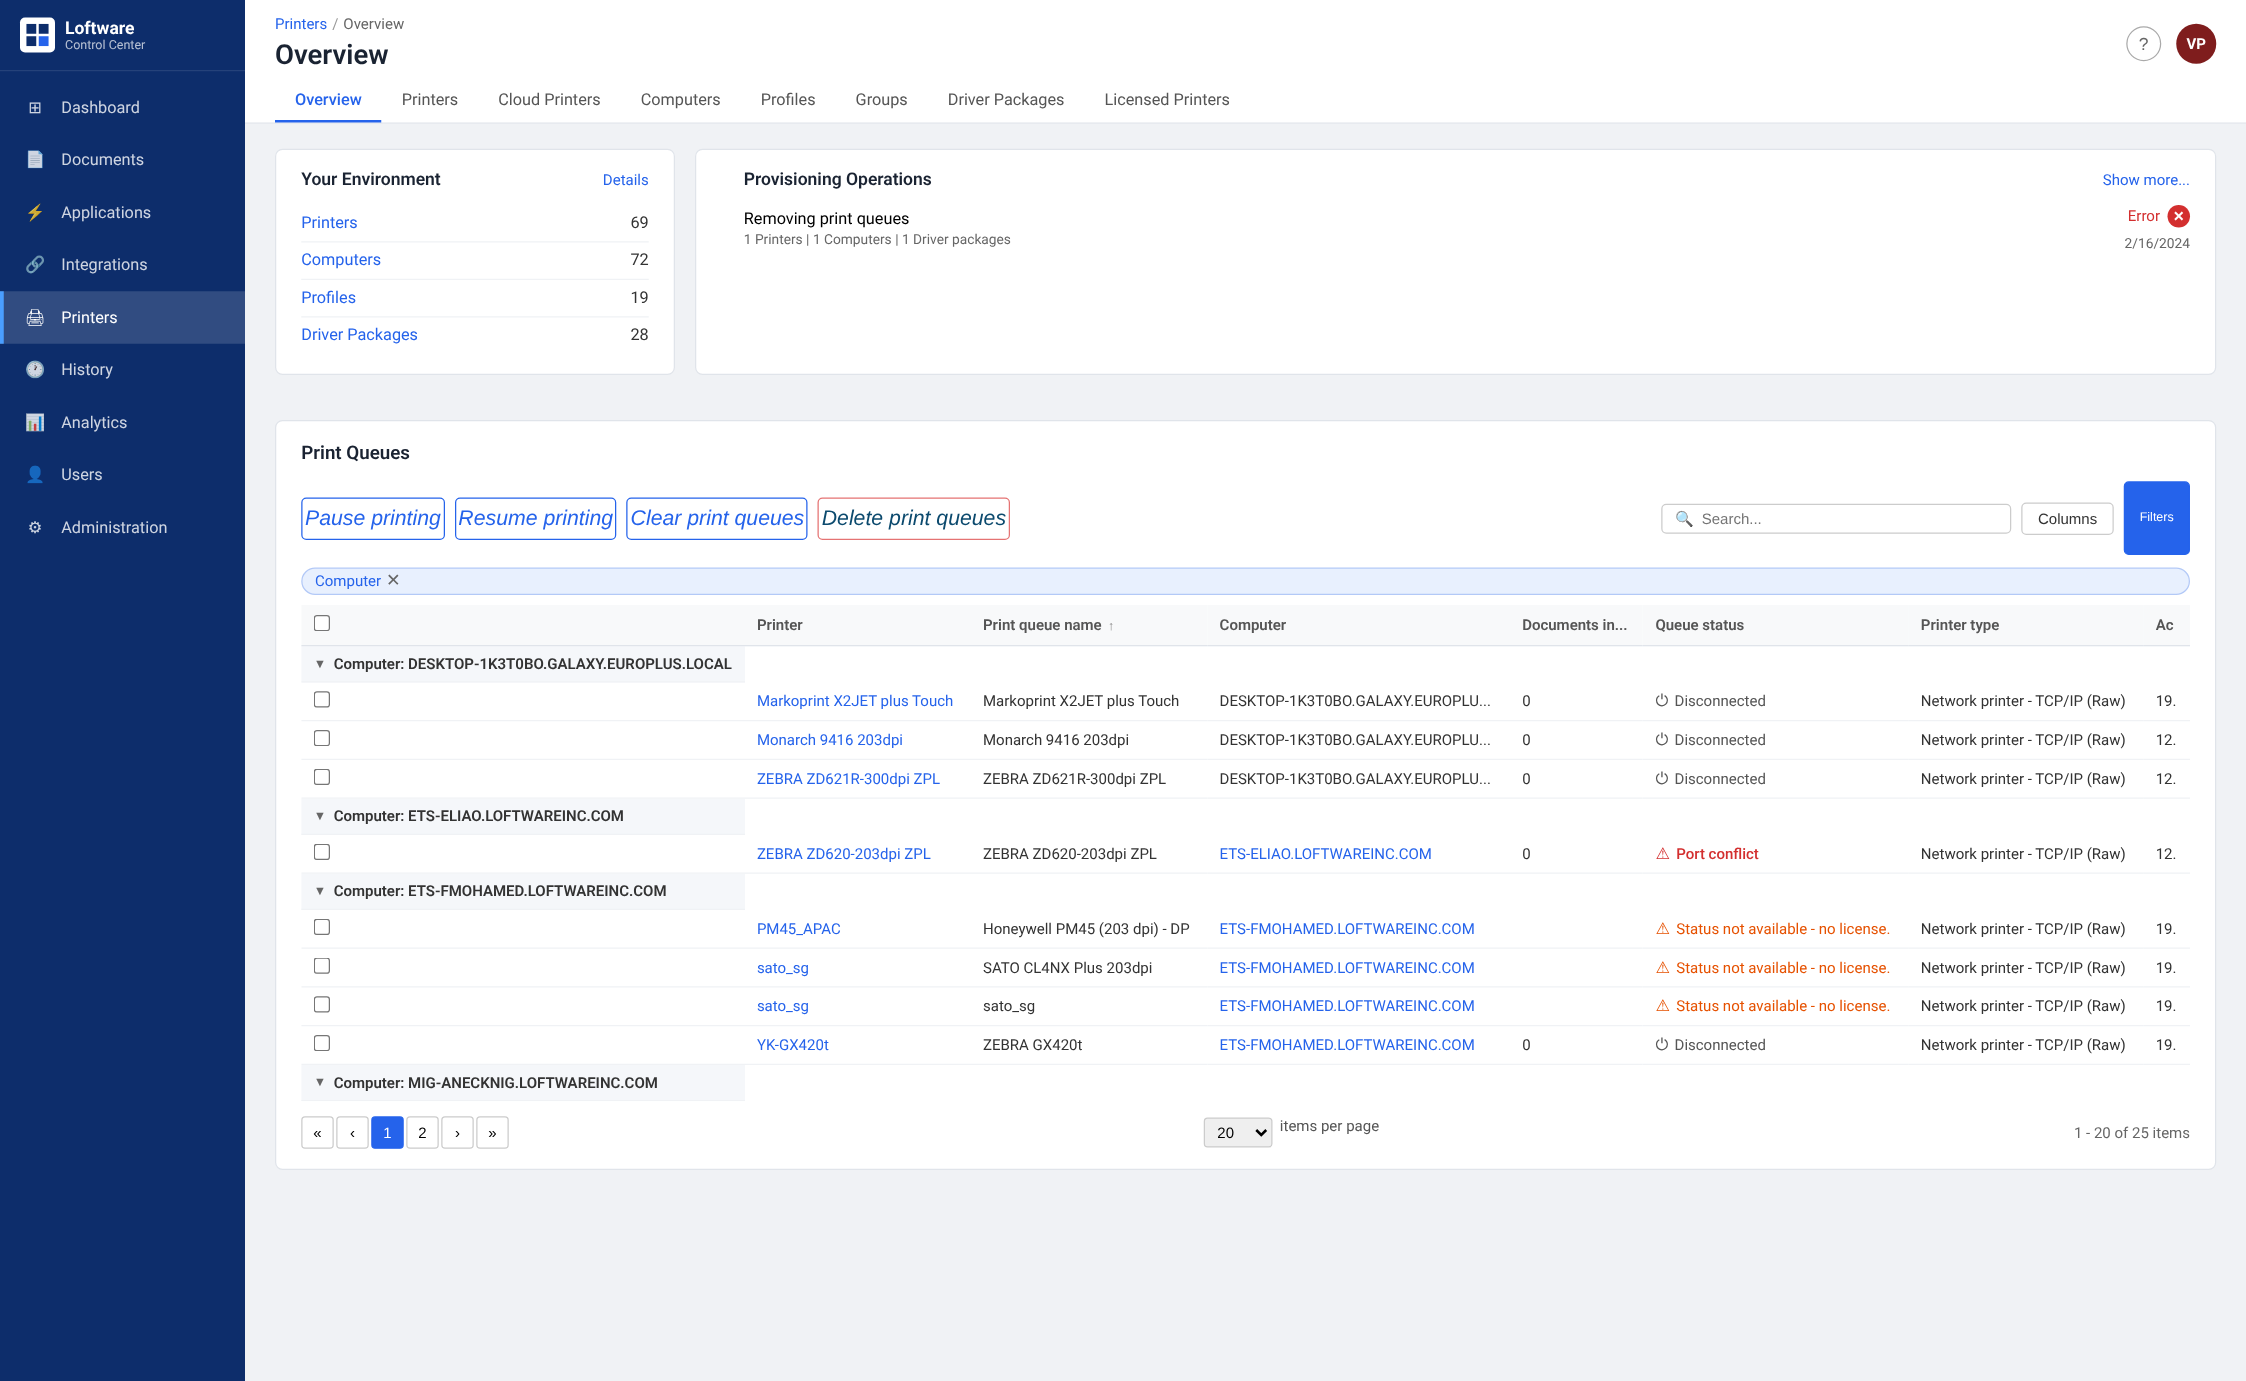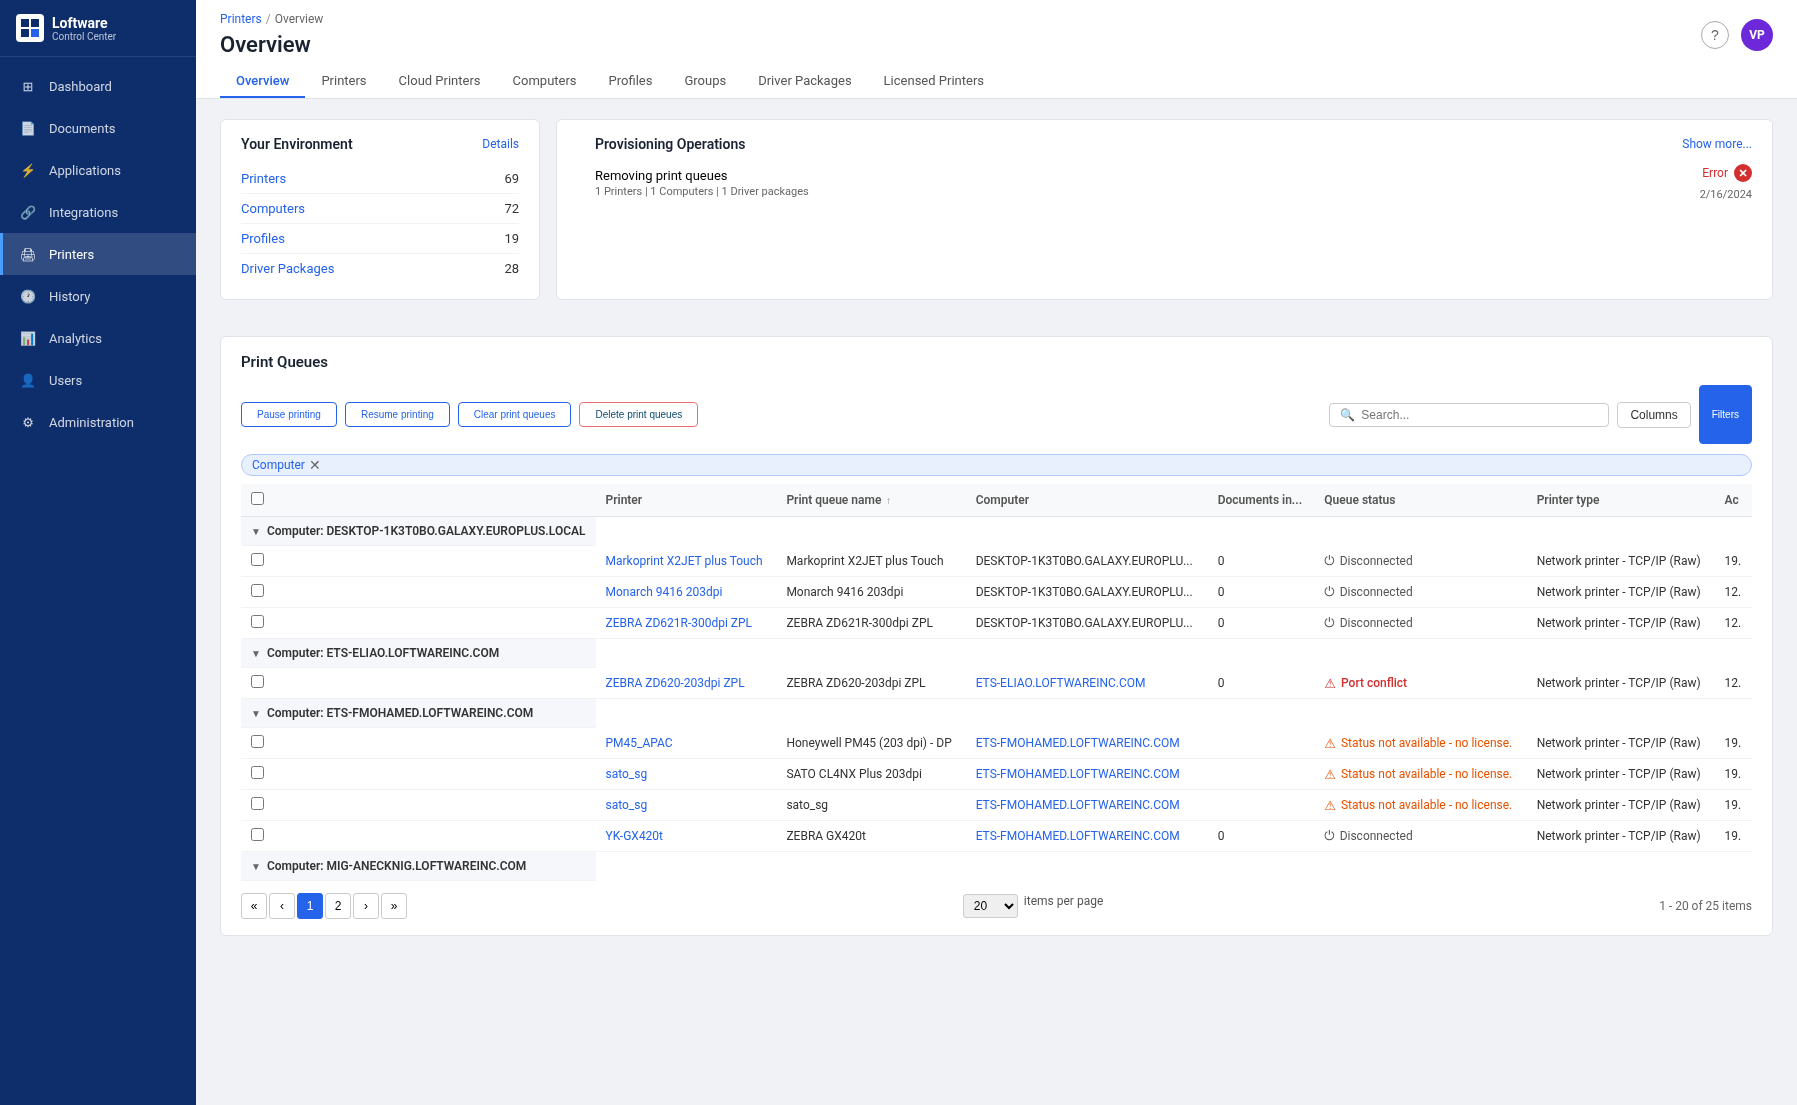--- a/index.html
+++ b/index.html
@@ -21,21 +21,21 @@
     
     .main { flex: 1; display: flex; flex-direction: column; overflow: hidden; }
     .main-header { background: #fff; padding: 12px 24px 0; border-bottom: 1px solid #e0e4ea; }
     .main-header-top { display: flex; align-items: center; justify-content: space-between; margin-bottom: 8px; }
     .main-title { font-size: 22px; font-weight: 600; color: #1a2332; }
     .breadcrumb { font-size: 12px; color: #666; display: flex; align-items: center; gap: 4px; margin-bottom: 6px; }
     .breadcrumb a { color: #2563eb; text-decoration: none; }
     .breadcrumb-sep { color: #999; }
     .header-actions { display: flex; align-items: center; gap: 12px; }
     .help-btn { width: 28px; height: 28px; border-radius: 50%; border: 1.5px solid #aaa; background: none; cursor: pointer; display: flex; align-items: center; justify-content: center; color: #666; font-size: 14px; }
-    .avatar { width: 32px; height: 32px; border-radius: 50%; background: #6d28d9; color: #fff; display: flex; align-items: center; justify-content: center; font-size: 12px; font-weight: 700; cursor: pointer; }
+    .avatar { width: 32px; height: 32px; border-radius: 50%; background: #7f1d1d; color: #fff; display: flex; align-items: center; justify-content: center; font-size: 12px; font-weight: 700; cursor: pointer; }
     .tabs { display: flex; gap: 0; }
     .tab { padding: 8px 16px; font-size: 13px; color: #555; cursor: pointer; border-bottom: 2px solid transparent; white-space: nowrap; }
     .tab.active { color: #2563eb; border-bottom-color: #2563eb; font-weight: 500; }
 
     
     .content { flex: 1; overflow-y: auto; padding: 20px 24px; }
 
     
     .cards-row { display: flex; gap: 16px; margin-bottom: 36px; }
     .card { background: #fff; border-radius: 6px; border: 1px solid #e0e4ea; padding: 16px 20px; }
@@ -52,21 +52,21 @@
     .prov-item-sub { font-size: 11px; color: #666; margin-top: 2px; }
     .prov-status { display: flex; align-items: center; gap: 6px; flex-direction: column; align-items: flex-end; }
     .prov-status-text { font-size: 12px; color: #d32f2f; }
     .prov-status-date { font-size: 11px; color: #666; }
     .error-badge { width: 18px; height: 18px; border-radius: 50%; background: #d32f2f; color: #fff; display: flex; align-items: center; justify-content: center; font-size: 11px; font-weight: 700; }
 
     
     .section { background: #fff; border-radius: 6px; border: 1px solid #e0e4ea; padding: 16px 20px; }
     .section-title { font-size: 15px; font-weight: 600; color: #1a2332; margin-bottom: 14px; }
     .toolbar { display: flex; align-items: center; gap: 8px; margin-bottom: 10px; flex-wrap: wrap; }
-    .btn { padding: 6px 15px; border-radius: 4px; font-size: 10px; cursor: pointer; border: 1.5px solid; font-weight: 500; white-space: nowrap; }
+    .btn { padding: 6px 2px; border-radius: 4px; font-size: 17px; cursor: pointer; border: 1.5px solid; font-weight: 500; white-space: nowrap; font-style: italic; }
     .btn-outline-blue { background: #fff; border-color: #2563eb; color: #2563eb; }
     .btn-outline-red { background: #fff; border-color: #e57373; color: #0c4a6e; }
     .btn-filled-blue { background: #2563eb; border-color: #2563eb; color: #fff; }
     .search-box { display: flex; align-items: center; border: 1.5px solid #ccc; border-radius: 4px; padding: 4px 10px; gap: 6px; flex: 1; max-width: 280px; margin-left: auto; }
     .search-box input { border: none; outline: none; font-size: 12px; width: 100%; }
     .search-icon { color: #999; font-size: 12px; }
     .btn-columns { background: #fff; border: 1.5px solid #ccc; color: #333; padding: 5px 12px; border-radius: 4px; font-size: 12px; cursor: pointer; }
     .btn-filters { background: #fff; border: 1.5px solid #ccc; color: #333; padding: 23px 12px; border-radius: 4px; font-size: 10px; cursor: pointer; }
     .filter-tag { display: flex; align-items: center; gap: 4px; background: #e8f0fe; border: 1px solid #b3c9f7; border-radius: 12px; padding: 3px 10px; font-size: 12px; color: #2563eb; }
     .filter-tag-remove { cursor: pointer; color: #666; font-size: 14px; line-height: 1; }

